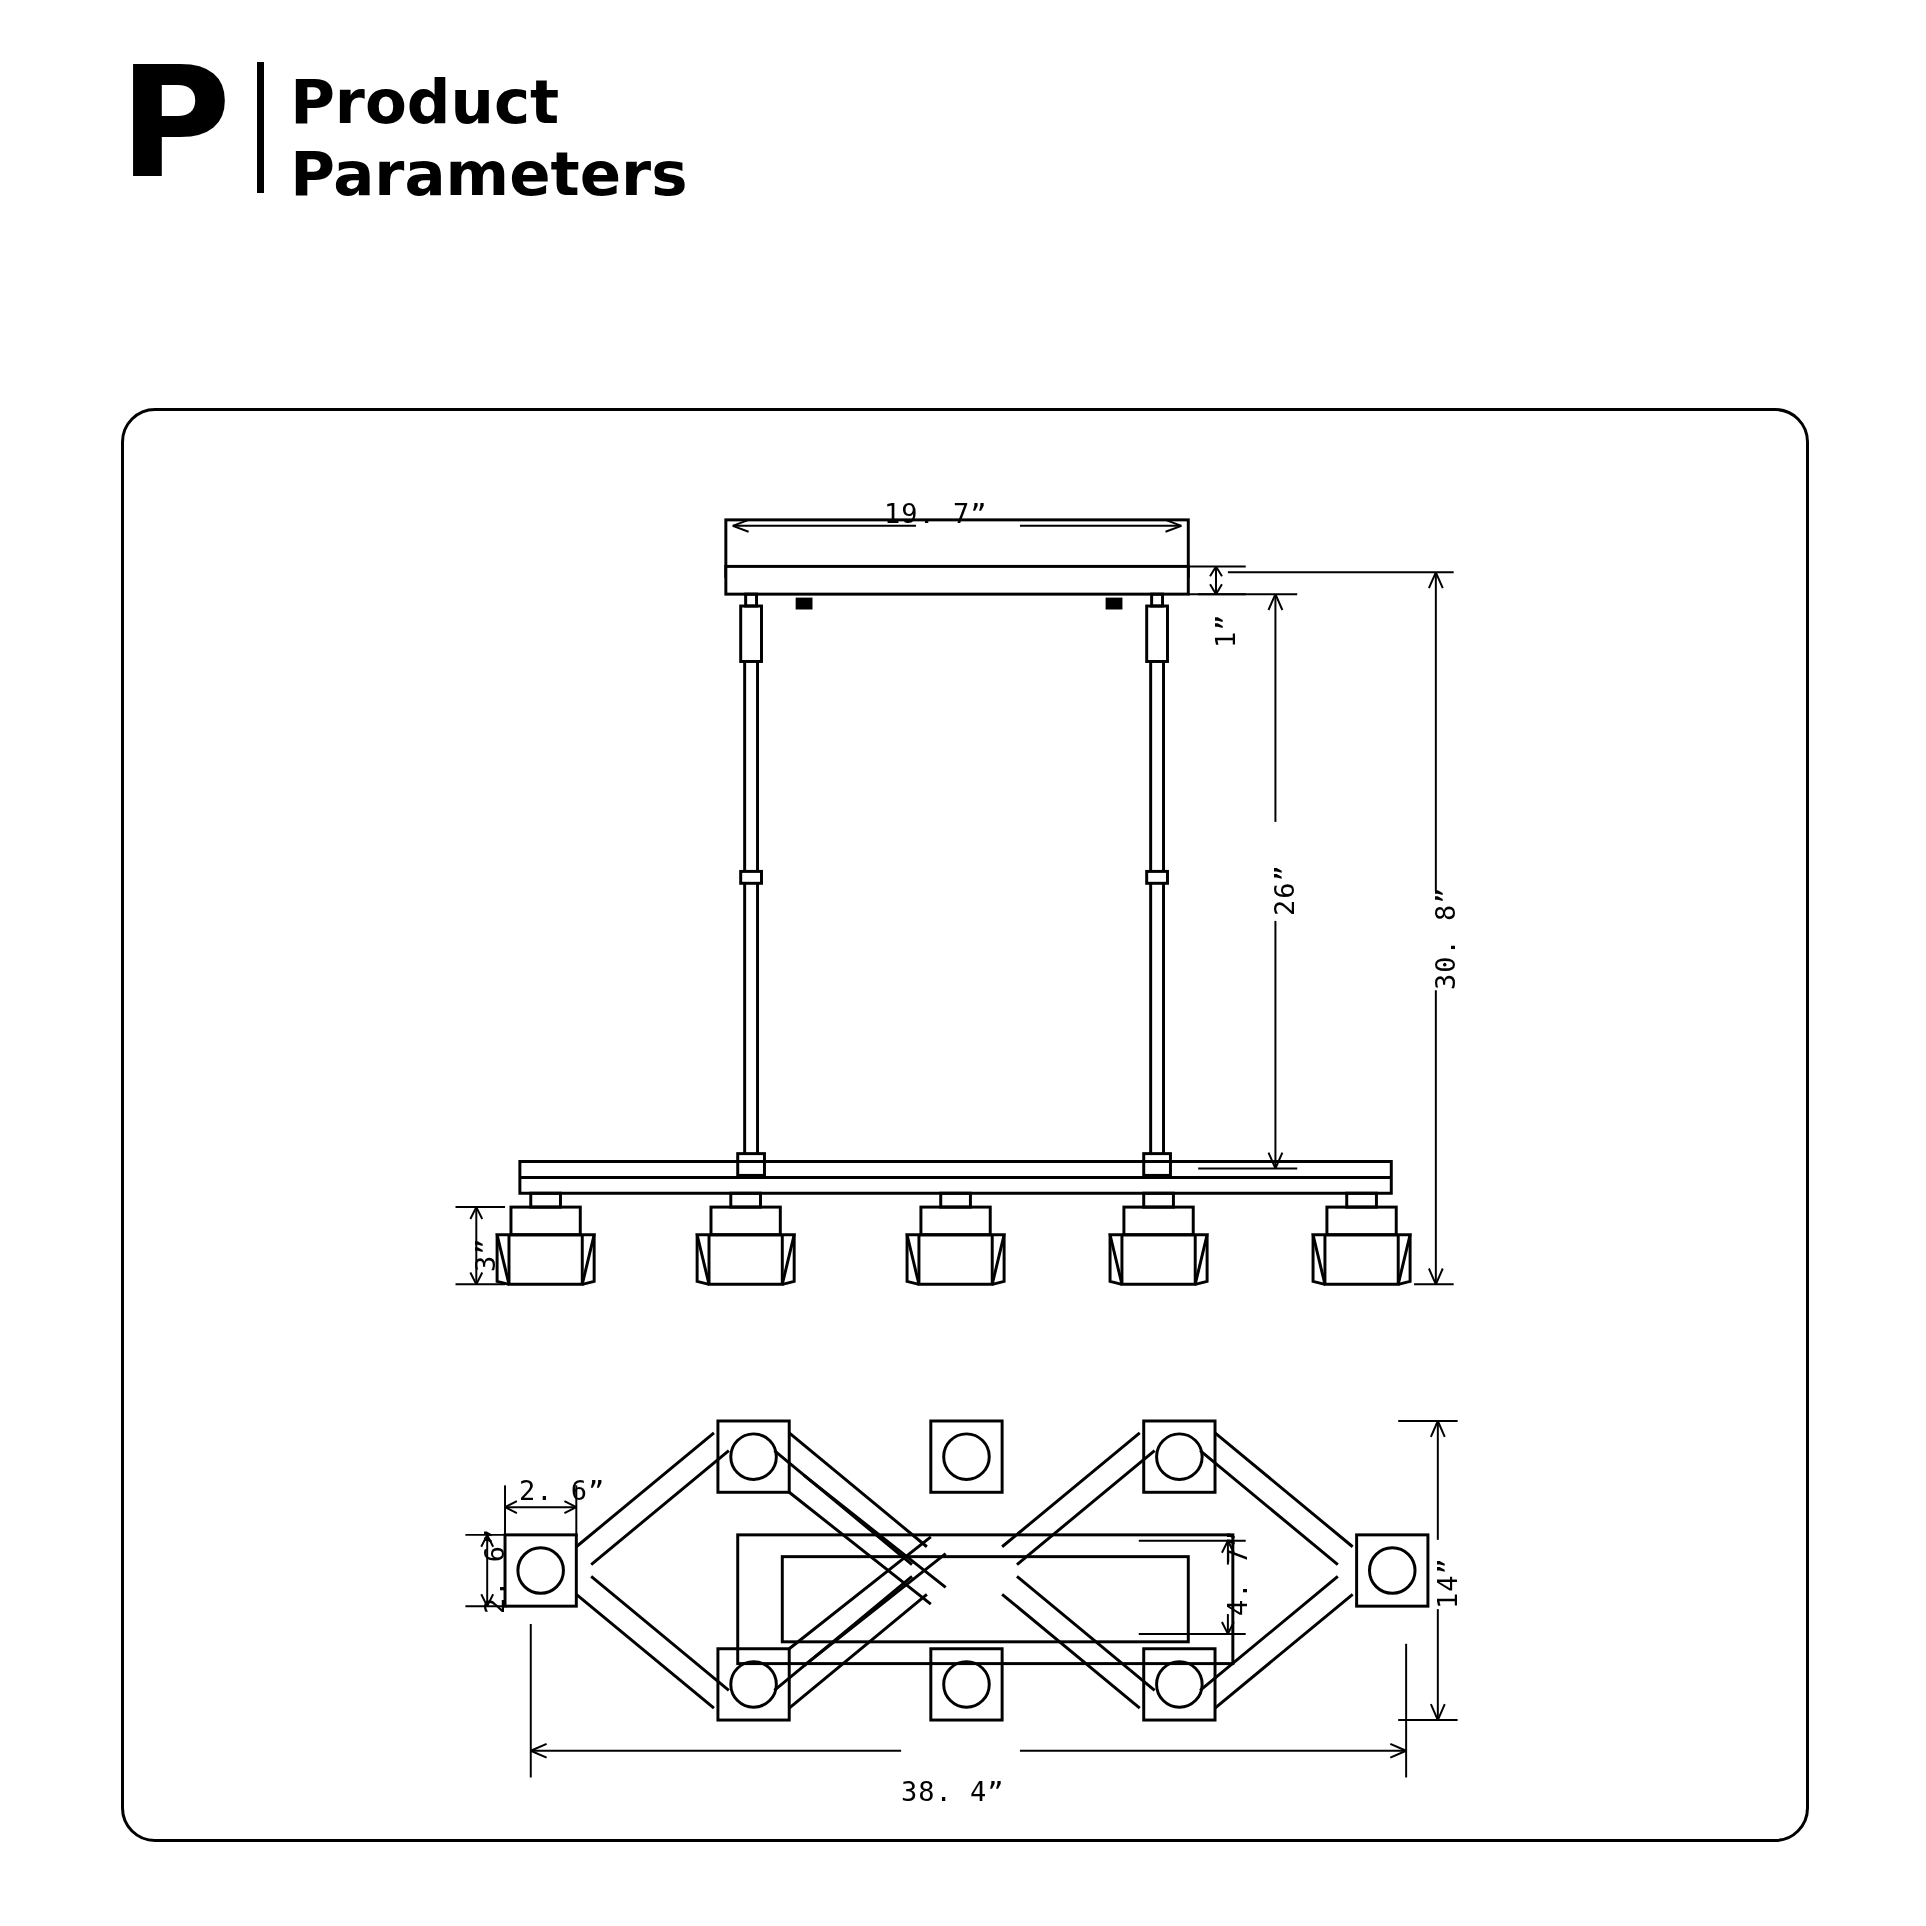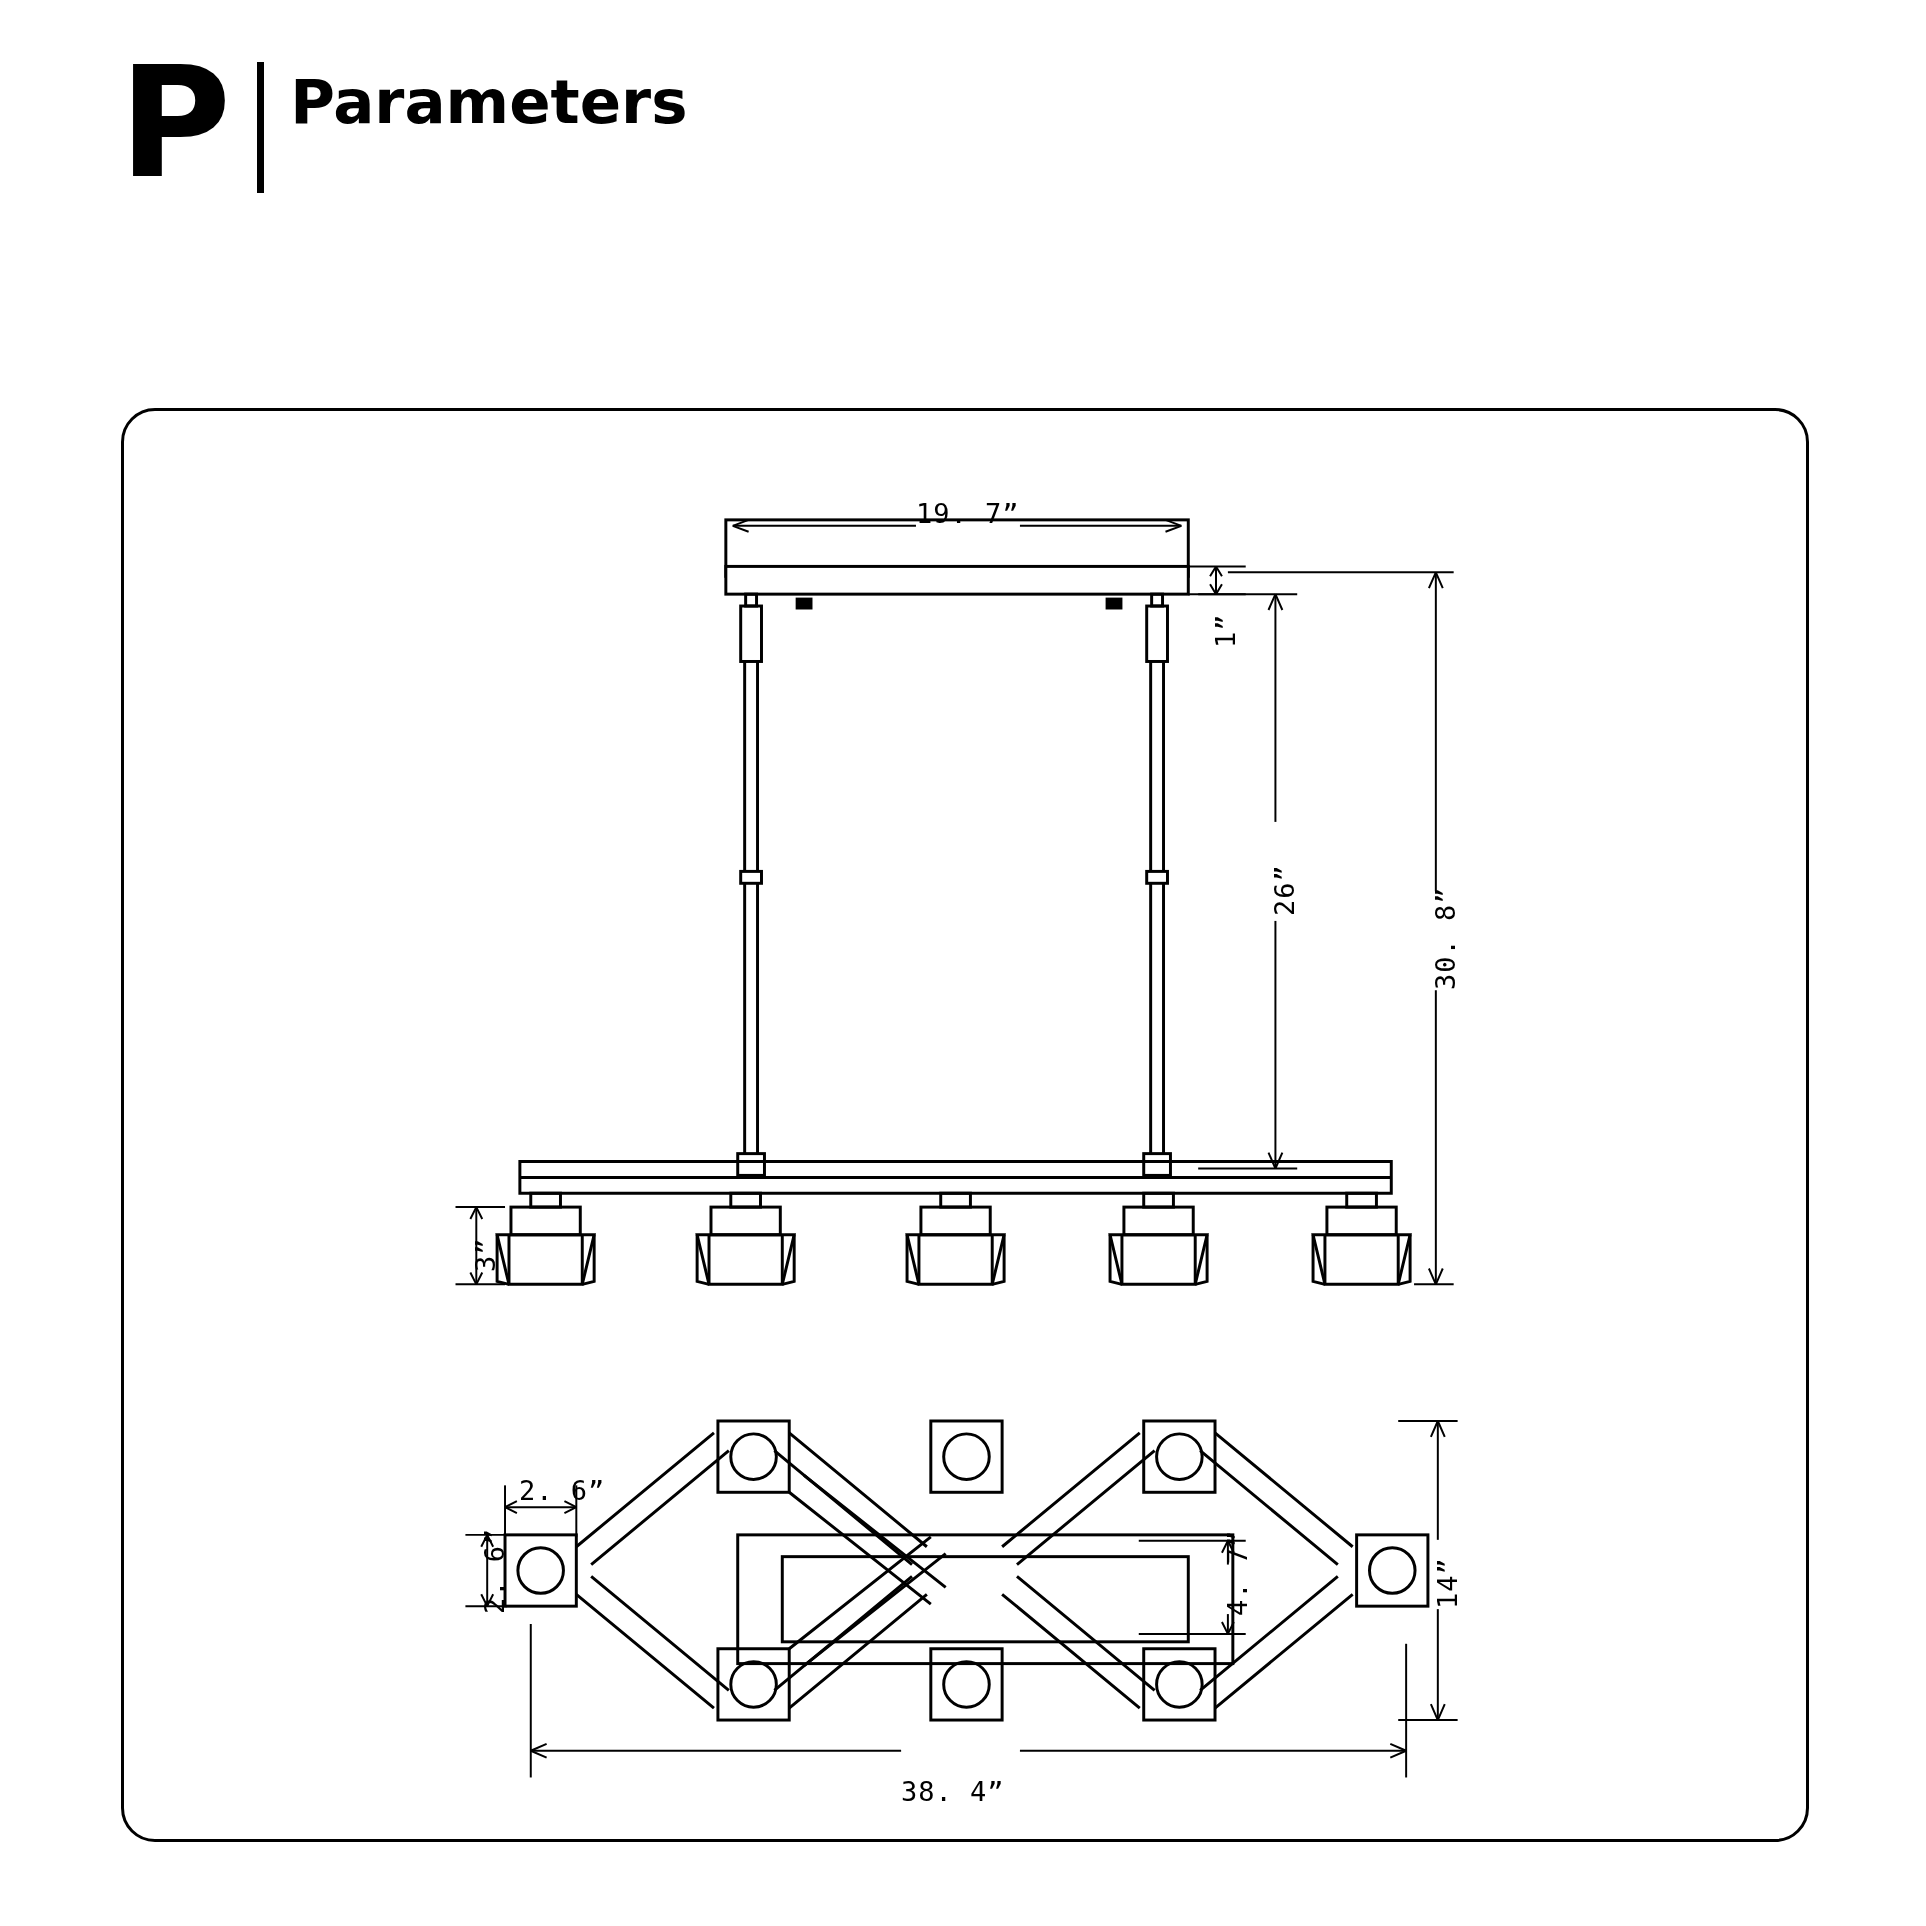--- a/index.html
+++ b/index.html
@@ -92,20 +92,21 @@
 </style>
 </head>
 <body>
 
 <div class="page">
 
   <div class="header">
     <div class="logo-letter">P</div>
     <div class="logo-rule"></div>
     <div class="title-block">
+      <div>Product</div>
       <div>Parameters</div>
     </div>
   </div>
 
 
   <div class="frame"></div>
 
   <svg class="draw" viewBox="0 0 1946 1946">
     <g fill="none" stroke="#000" stroke-width="3">
 
@@ -292,21 +293,21 @@
         <line x1="1420" y1="1660" x2="1420" y2="1795"></line>
         <line x1="536" y1="1768" x2="910" y2="1768"></line>
         <line x1="1030" y1="1768" x2="1420" y2="1768"></line>
         <path d="M 536 1768 l 16 -7 M 536 1768 l 16 7"></path>
         <path d="M 1420 1768 l -16 -7 M 1420 1768 l -16 7"></path>
       </g>
 
     </g>
   </svg>
 
-  <div class="dim-label" style="left:916px; top:498px;">19. 7”</div>
+  <div class="dim-label" style="left:884px; top:498px;">19. 7”</div>
 
   <div class="dim-label rot90" style="left:1210px; top:648px;">1”</div>
 
   <div class="dim-label rot90" style="left:1269px; top:916px;">26”</div>
 
   <div class="dim-label rot90" style="left:1430px; top:990px;">30. 8”</div>
 
   <div class="dim-label rot90" style="left:470px; top:1272px;">3”</div>
 
   <div class="dim-label" style="left:519px; top:1475px;">2. 6”</div>

